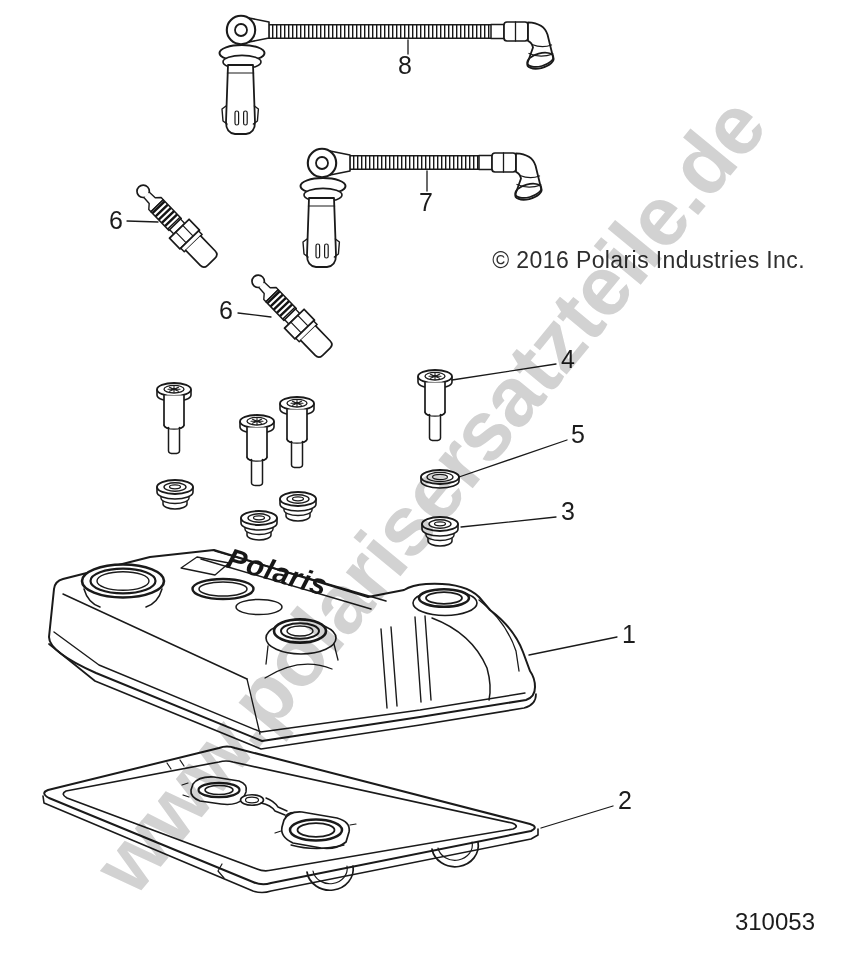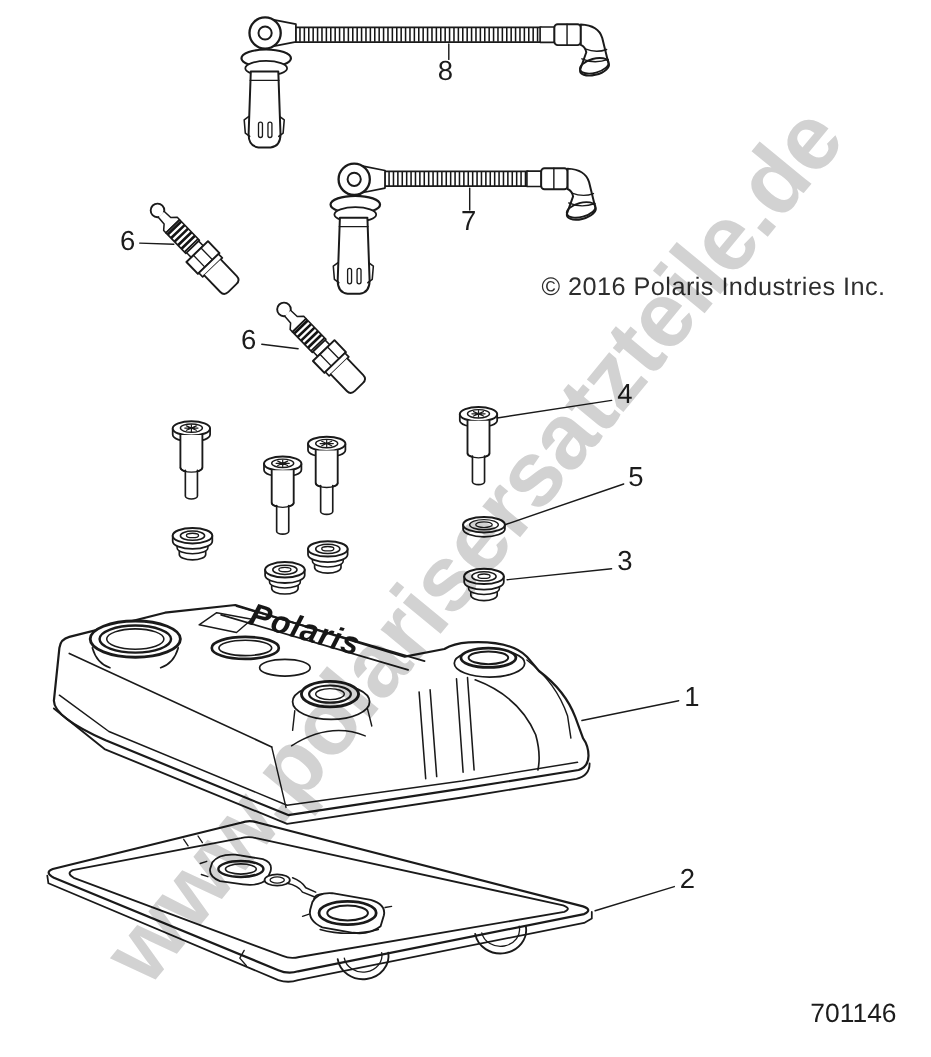--- a/index.html
+++ b/index.html
@@ -200,16 +200,16 @@
   <div class="callout" style="left:426px;top:202px">7</div>
   <div class="callout" style="left:116px;top:220px">6</div>
   <div class="callout" style="left:226px;top:310px">6</div>
   <div class="callout" style="left:568px;top:359px">4</div>
   <div class="callout" style="left:578px;top:434px">5</div>
   <div class="callout" style="left:568px;top:511px">3</div>
   <div class="callout" style="left:629px;top:634px">1</div>
   <div class="callout" style="left:625px;top:800px">2</div>
 
   <div id="copyright">© 2016 Polaris Industries Inc.</div>
-  <div id="part-number">701146</div>
+  <div id="part-number">310053</div>
   <div id="watermark">www.polarisersatzteile.de</div>
 
 </div>
 
 </body></html>

